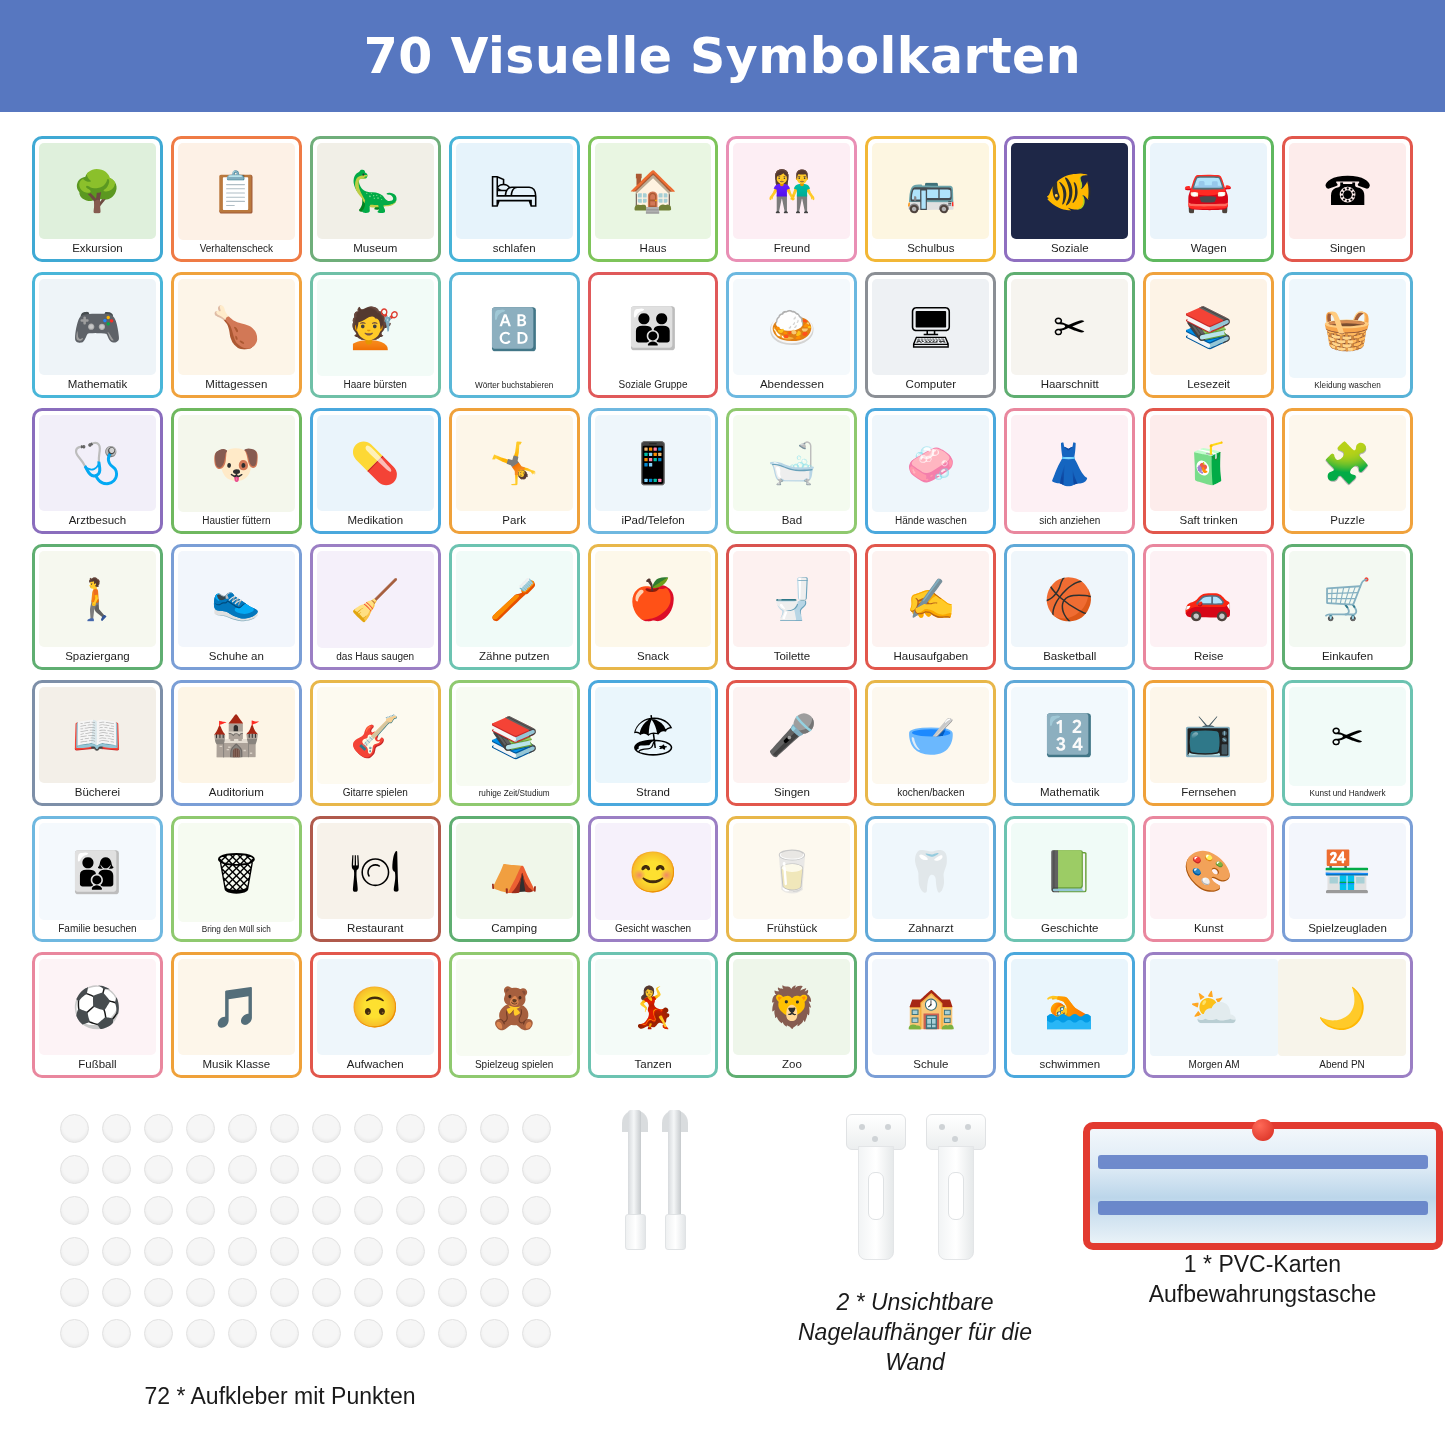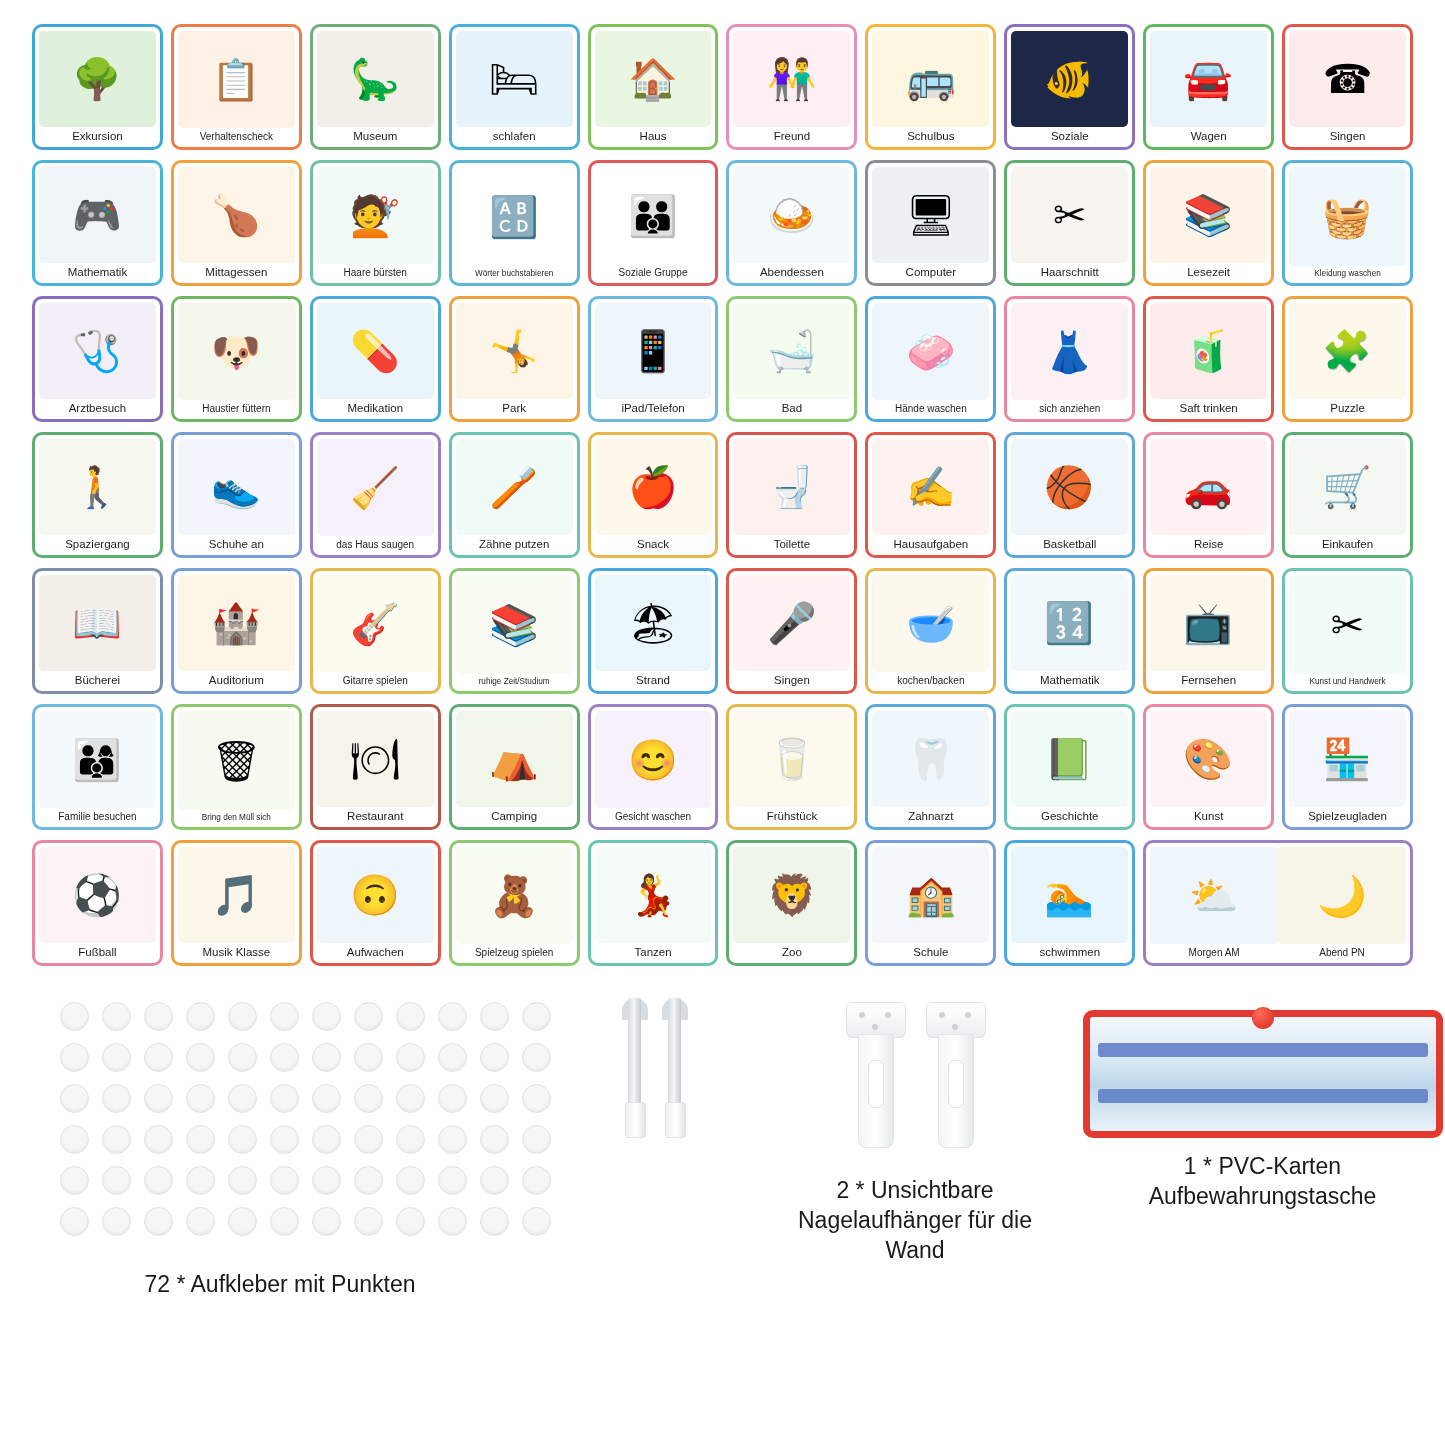--- a/index.html
+++ b/index.html
@@ -241,28 +241,31 @@
   .pouch .knob {
     position: absolute;
     top: -10px; left: 50%;
     transform: translateX(-50%);
     width: 22px; height: 22px;
     border-radius: 50%;
     background: radial-gradient(circle at 35% 30%, #ff6a58, #d52a1e);
   }
   .caption-dots { margin-top: 6px; }
   .caption-hooks { margin-top: 14px; }
-  .caption-nails { margin-top: 24px; }
-  .caption-pouch { margin-top: 14px; }
+  .caption-nails { margin-top: 24px; font-style: italic; }
+  .caption-pouch { margin-top: 0; }
 </style>
 </head>
 <body>
 
 <div class="page">
 
+  <div class="header">
+    <div class="header-title">70 Visuelle Symbolkarten</div>
+  </div>
 
   <div class="grid">
       <div class="card" style="border: 3px solid rgb(63, 169, 212);">
         <div class="card-art" style="background: rgb(223, 240, 220);">
           <span class="glyph">🌳</span>
         </div>
         <div class="card-label">Exkursion</div>
       </div>
       <div class="card" style="border: 3px solid rgb(239, 123, 69);">
         <div class="card-art" style="background: rgb(253, 241, 230);">

